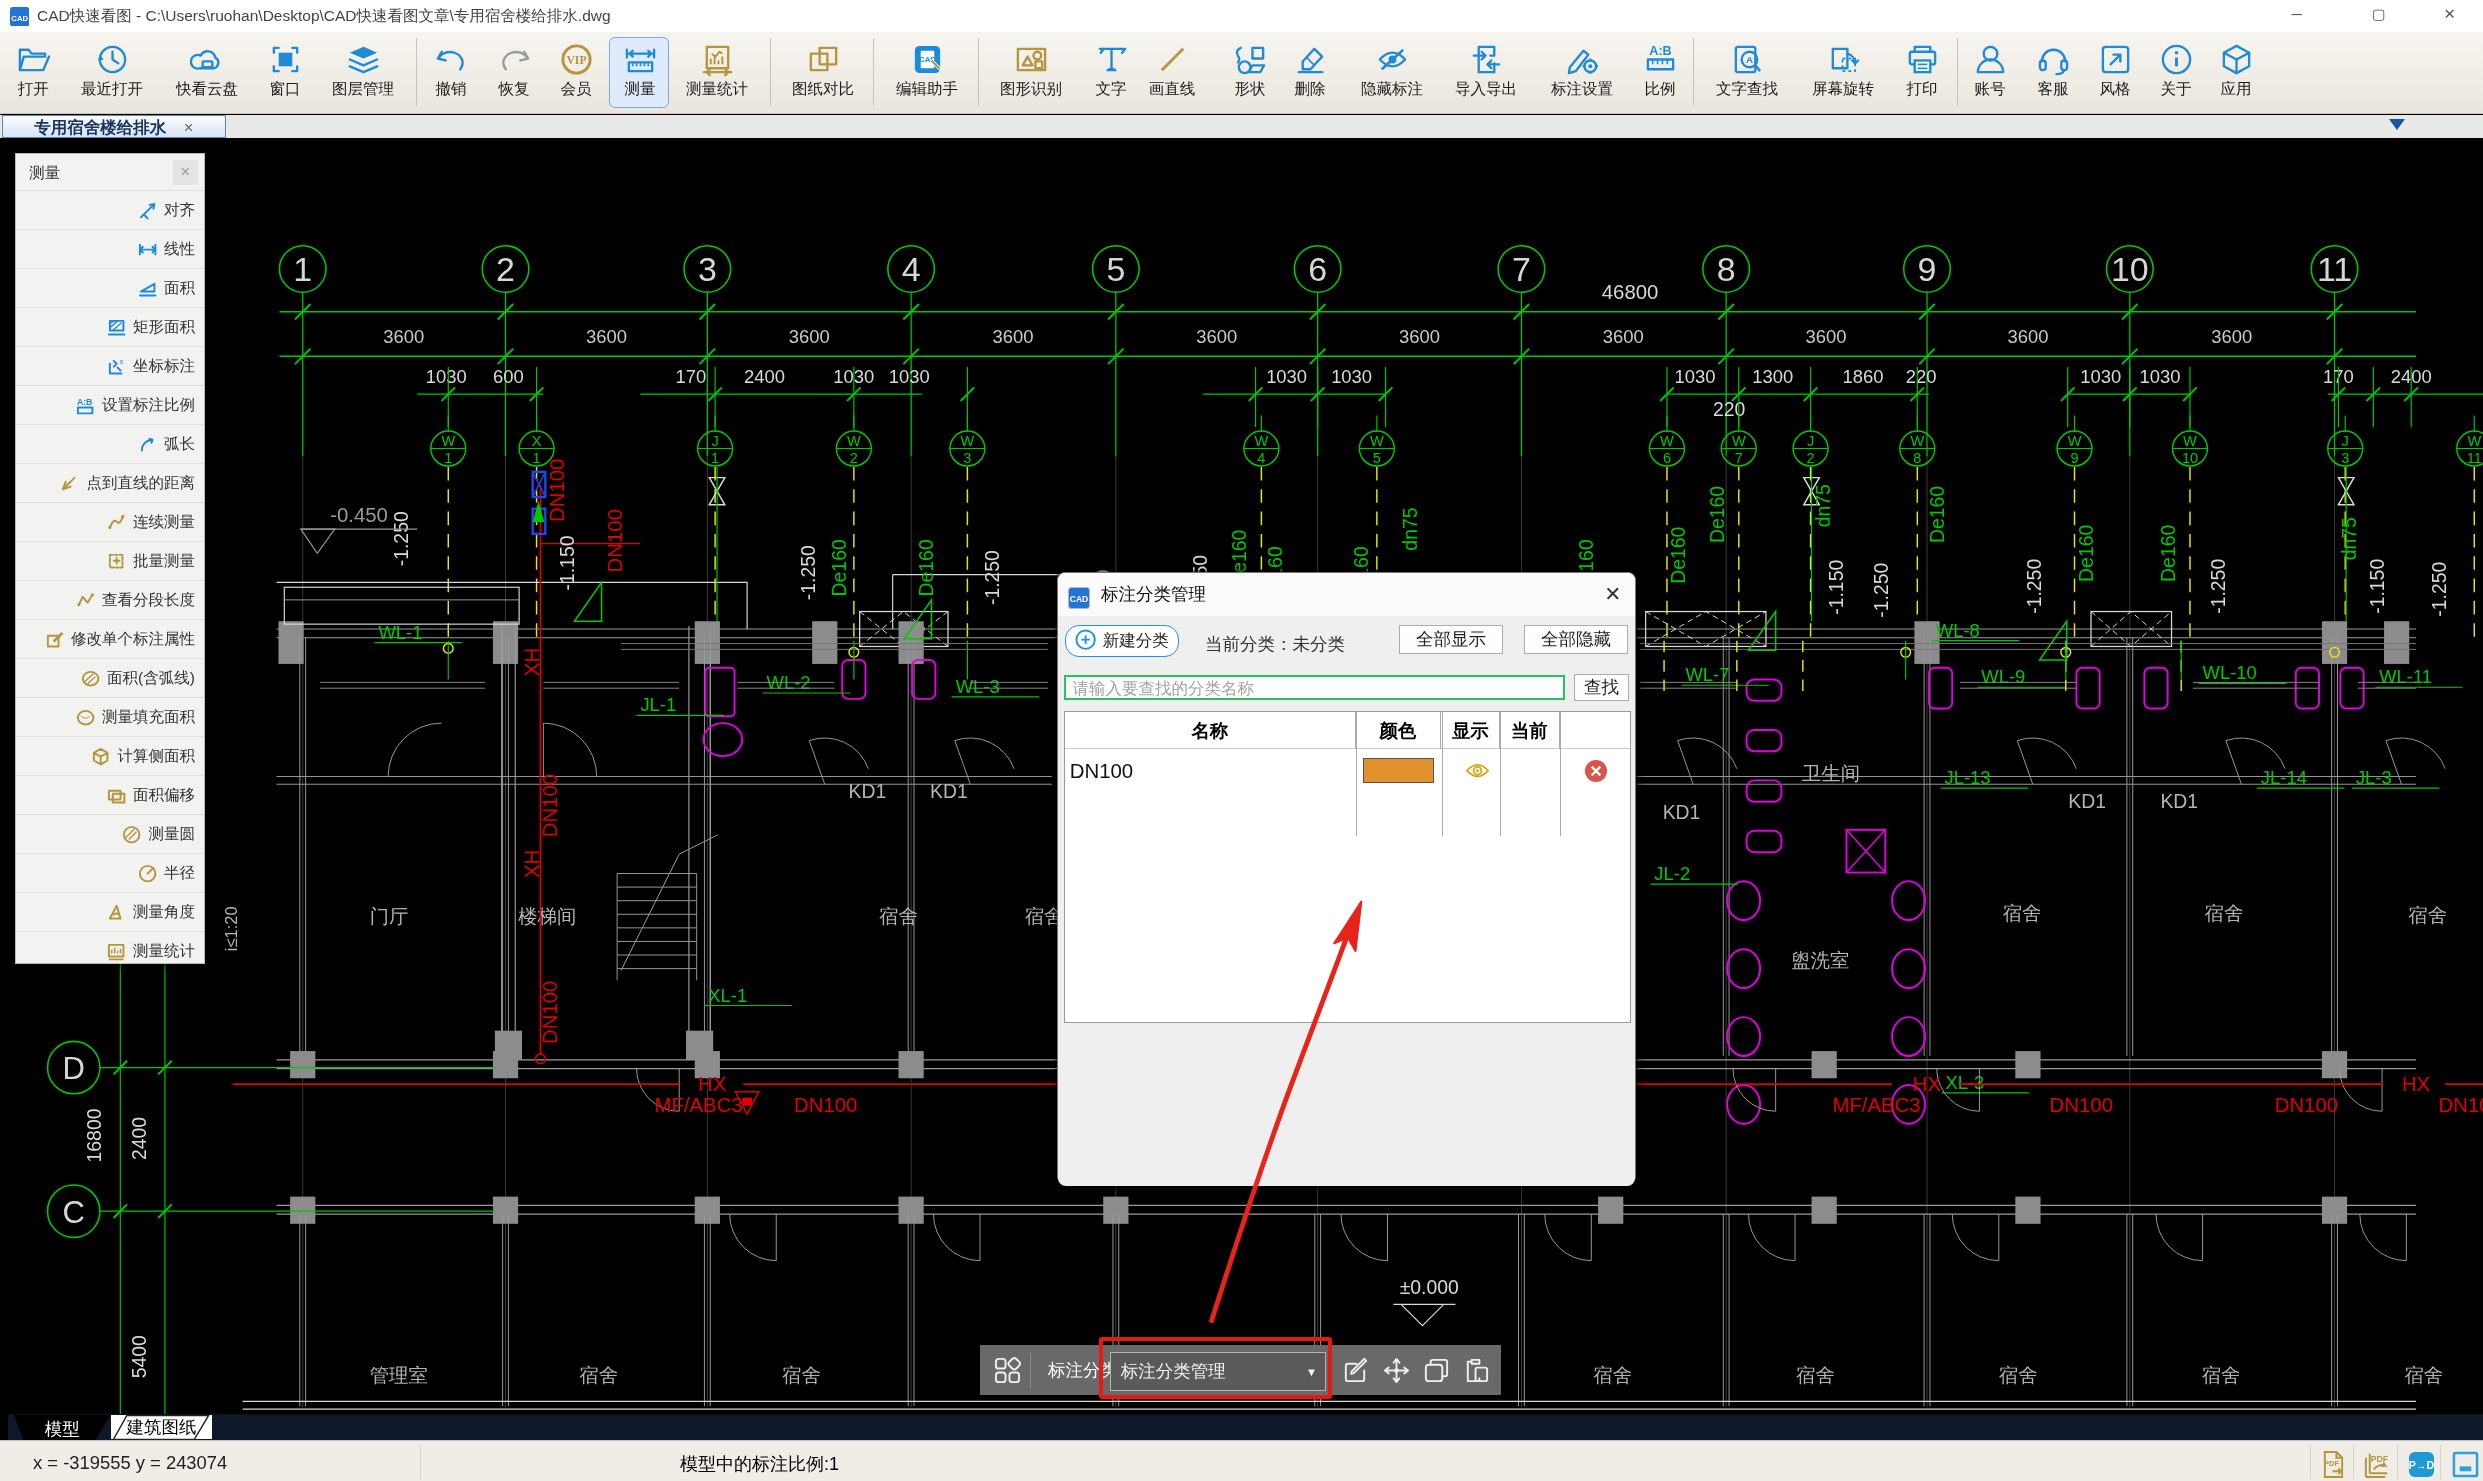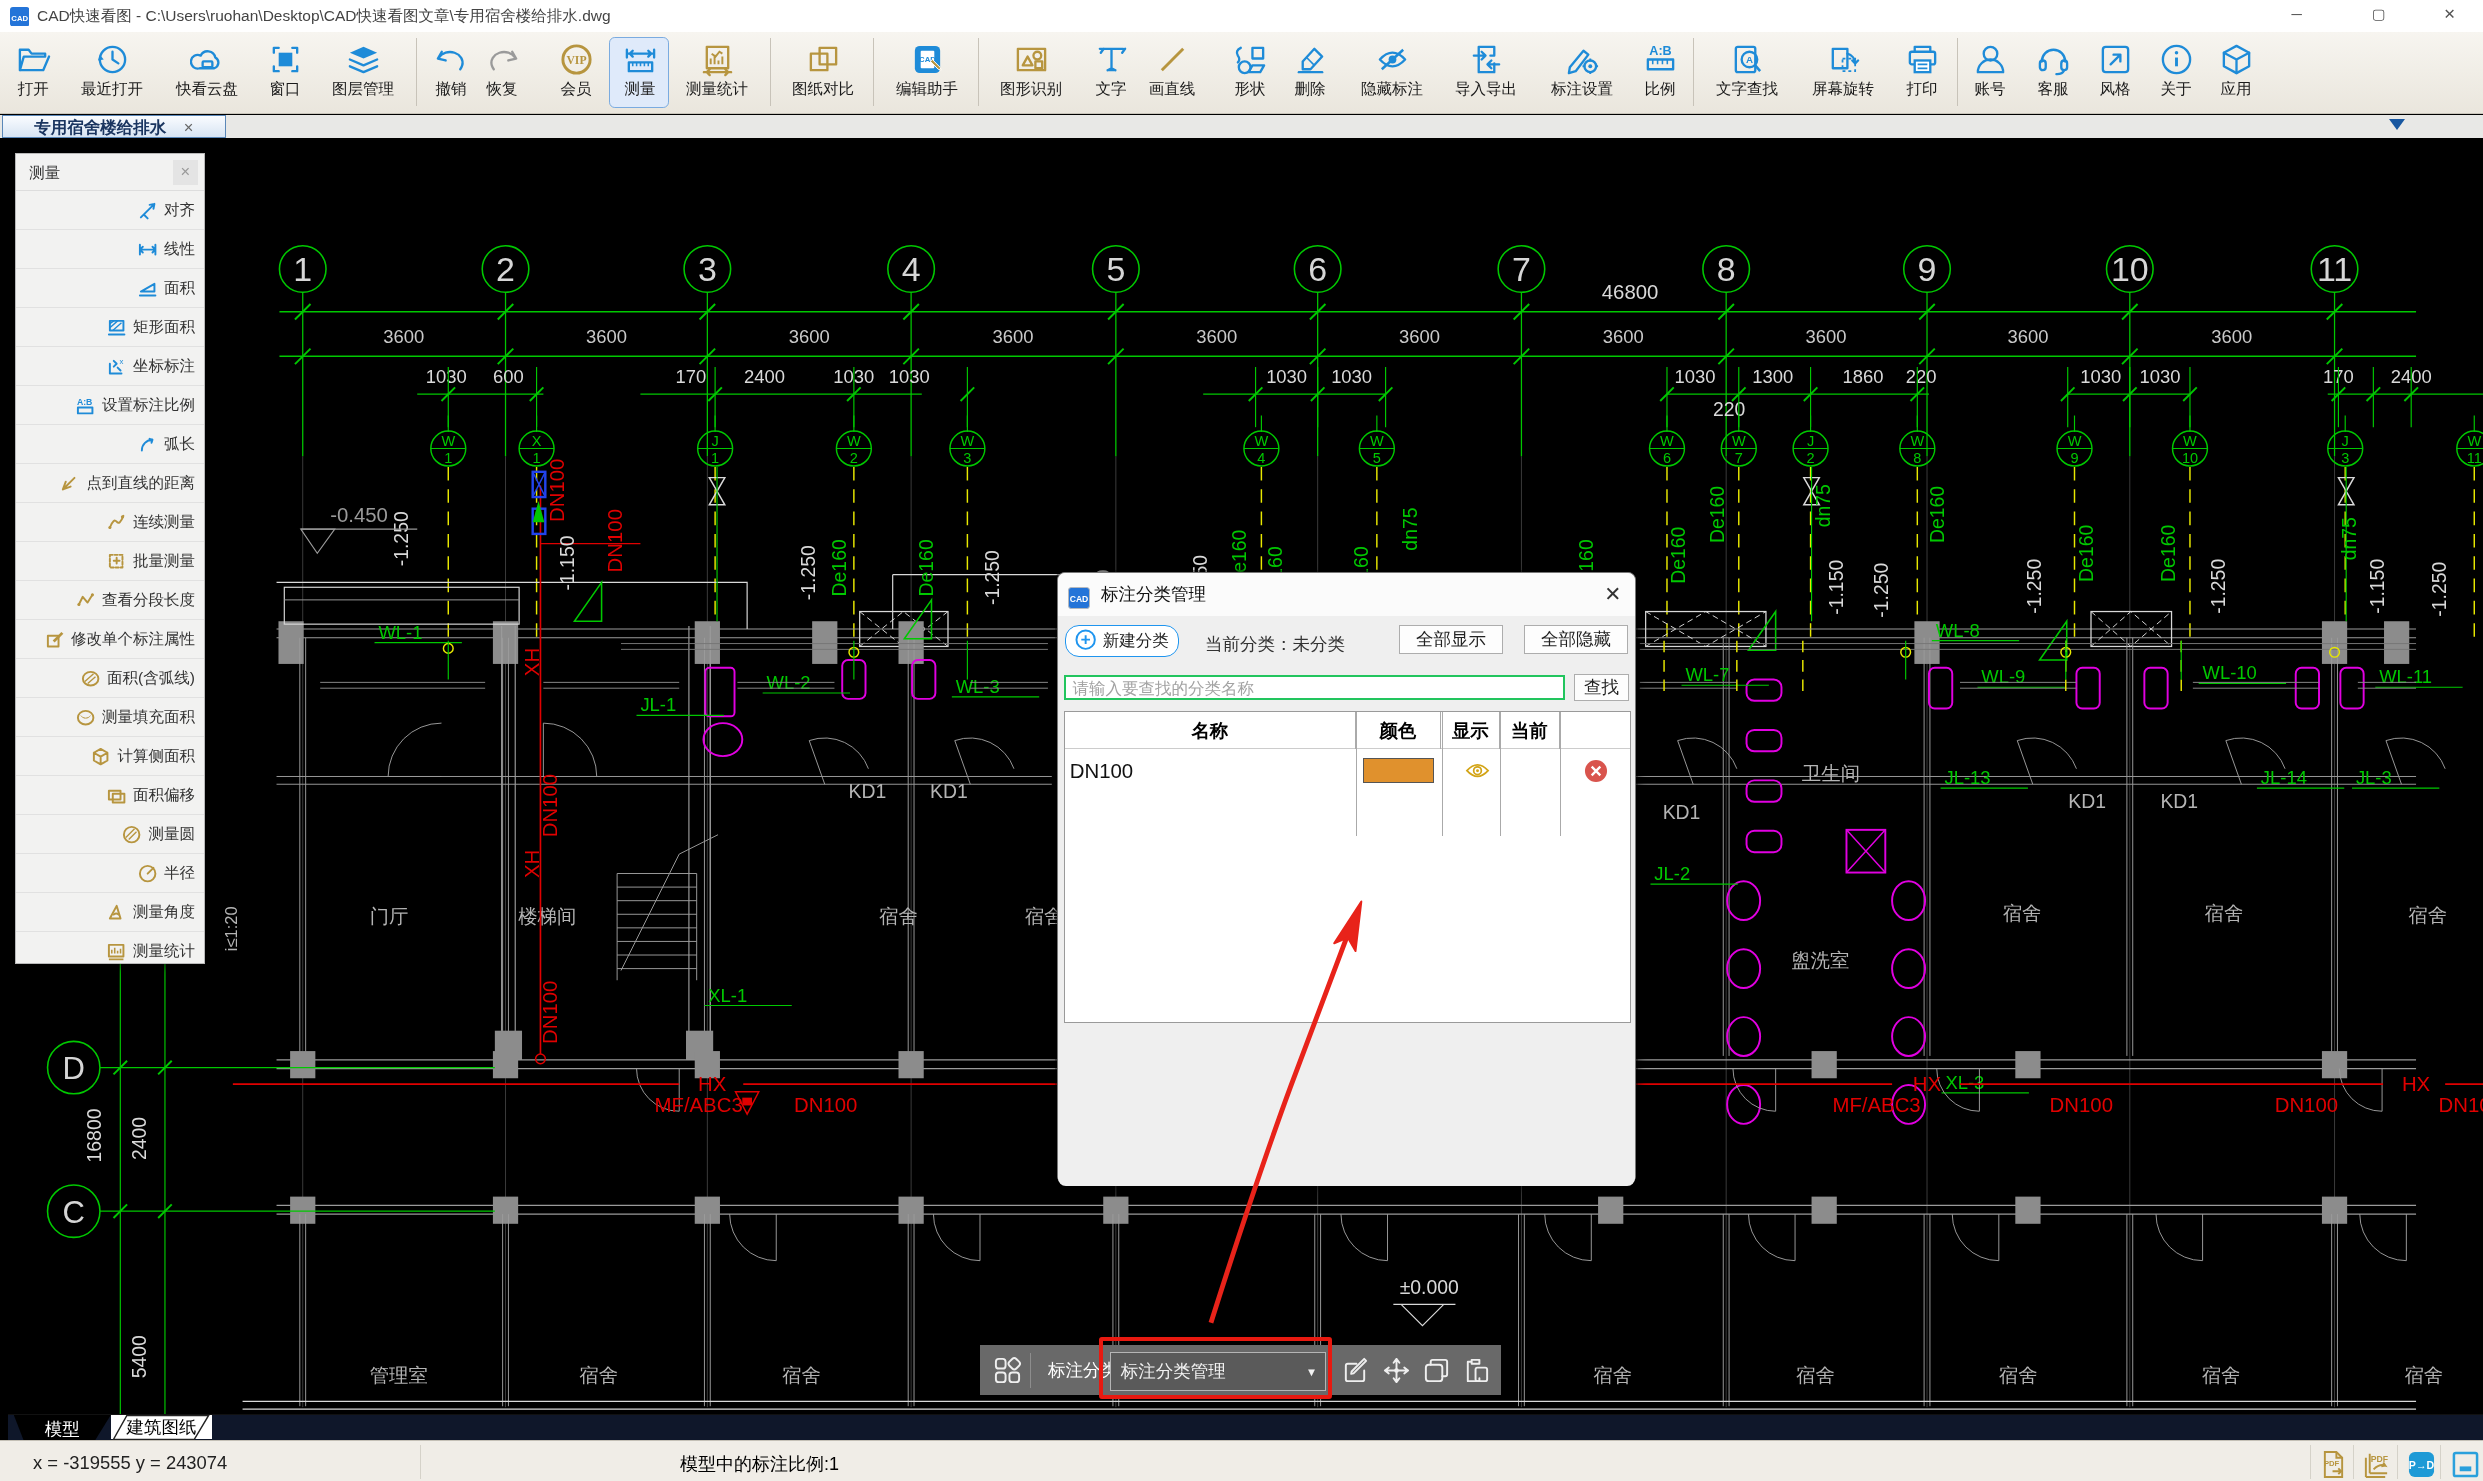--- a/index.html
+++ b/index.html
@@ -704,21 +704,21 @@
           <path d="M4 18 l14 6 14-6 M4 25 l14 6 14-6" fill="none" stroke="#1e8bd8" stroke-width="2.4" stroke-linejoin="round" stroke-linecap="round"></path>
         </svg></div>
       <div class="tb-lb">图层管理</div>
     </div>
 <div class="tb-item" style="left:412px">
       <div class="tb-ic"><svg width="35" height="35" viewBox="0 0 36 36">
           <path d="M8 10 L4 17 l8 2 M5 16 a13 11 0 0 1 24 8 a13 13 0 0 1-2 4" fill="none" stroke="#1e8bd8" stroke-width="2.4" stroke-linejoin="round" stroke-linecap="round"></path>
         </svg></div>
       <div class="tb-lb">撤销</div>
     </div>
-<div class="tb-item" style="left:463px">
+<div class="tb-item" style="left:475px">
       <div class="tb-ic"><svg width="35" height="35" viewBox="0 0 36 36">
           <path d="M28 10 L32 17 l-8 2 M31 16 a13 11 0 0 0-24 8 a13 13 0 0 0 2 4" fill="none" stroke="#9a9a9a" stroke-width="2.4" stroke-linejoin="round" stroke-linecap="round"></path>
         </svg></div>
       <div class="tb-lb">恢复</div>
     </div>
 <div class="tb-item" style="left:537px">
       <div class="tb-ic"><svg width="35" height="35" viewBox="0 0 36 36">
           <circle cx="18" cy="18" r="14" fill="none" stroke="#b7953f" stroke-width="3"></circle>
           <text x="18" y="23" font-size="12" font-weight="bold" fill="#b7953f" text-anchor="middle" font-family="Liberation Serif">VIP</text>
         </svg></div>

